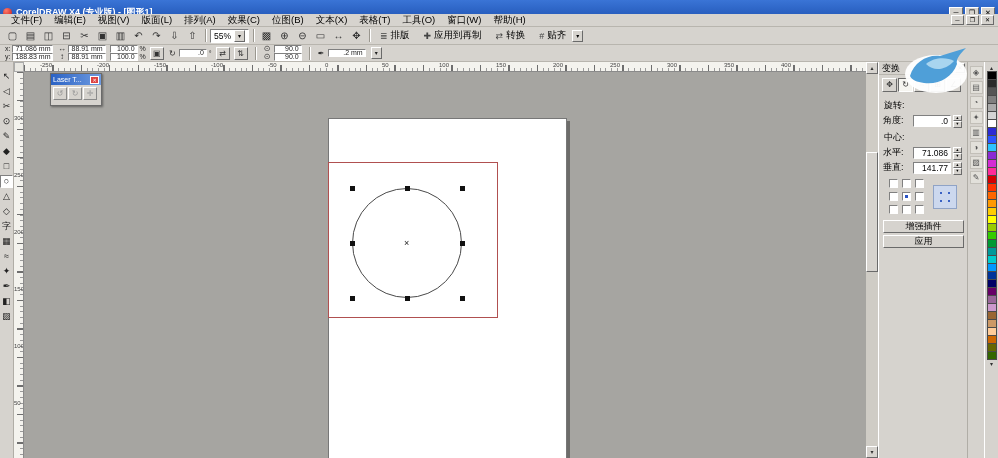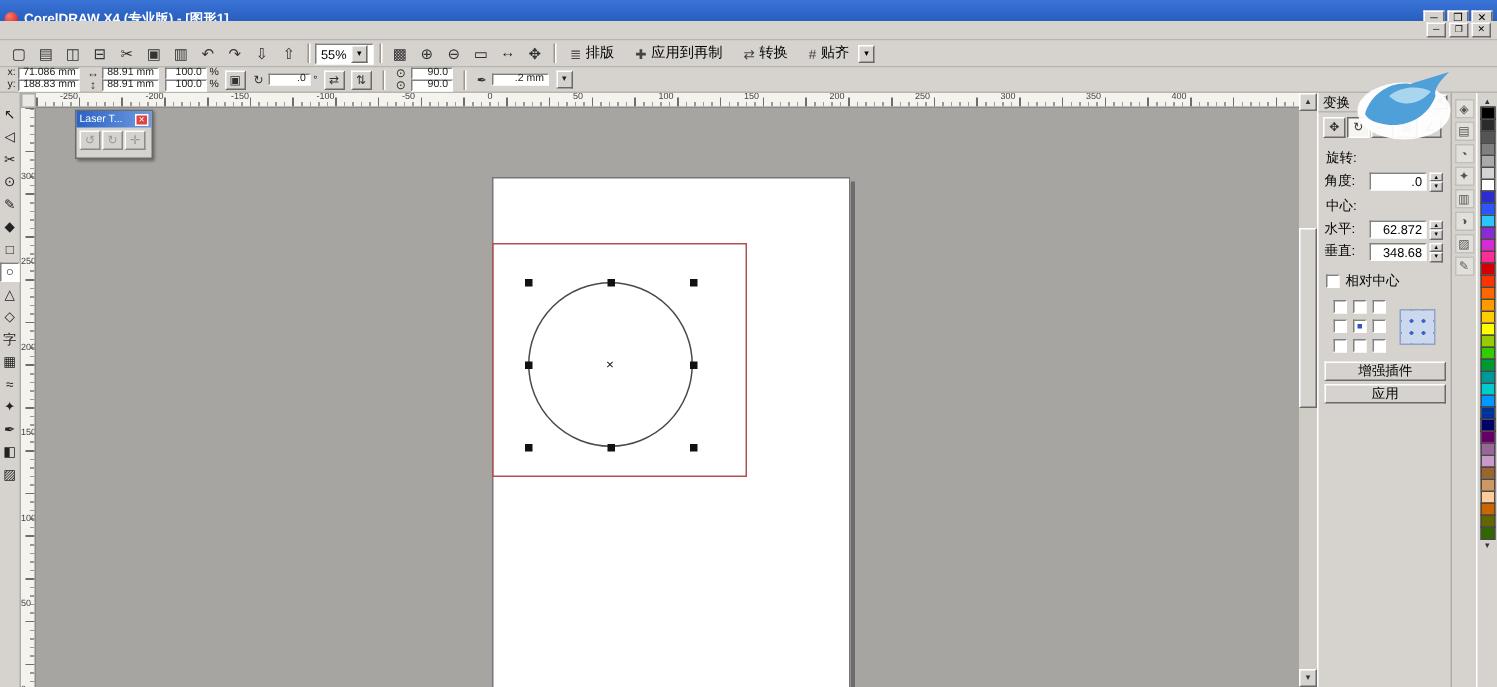--- a/index.html
+++ b/index.html
@@ -165,20 +165,34 @@
     <span class="appicon"></span>
     <span class="title">CorelDRAW X4 (专业版) - [图形1]</span>
     <span class="wbtns">
       <span class="wbtn">─</span>
       <span class="wbtn">❐</span>
       <span class="wbtn">✕</span>
     </span>
   </div>
 
   <div class="menubar">
+    <span id="menu-items" style="display:flex;">
+        <span class="mitem">文件(F)</span>
+        <span class="mitem">编辑(E)</span>
+        <span class="mitem">视图(V)</span>
+        <span class="mitem">版面(L)</span>
+        <span class="mitem">排列(A)</span>
+        <span class="mitem">效果(C)</span>
+        <span class="mitem">位图(B)</span>
+        <span class="mitem">文本(X)</span>
+        <span class="mitem">表格(T)</span>
+        <span class="mitem">工具(O)</span>
+        <span class="mitem">窗口(W)</span>
+        <span class="mitem">帮助(H)</span>
+      </span>
     <span class="docbtns">
       <span class="docbtn">─</span>
       <span class="docbtn">❐</span>
       <span class="docbtn">✕</span>
     </span>
   </div>
 
   <div class="toolbar">
     <span id="tb-icons" style="display:flex;gap:1px;">
         <span class="tbtn">▢</span>
@@ -392,37 +406,33 @@
         <span class="lbl">角度:</span>
         <span class="dinput">.0</span>
         <span class="spin">
             <span>▴</span>
             <span>▾</span>
           </span>
       </div>
       <div class="dlabel">中心:</div>
       <div class="drow">
         <span class="lbl">水平:</span>
-        <span class="dinput">62.872</span>
+        <span class="dinput">71.086</span>
         <span class="spin">
             <span>▴</span>
             <span>▾</span>
           </span>
       </div>
       <div class="drow">
         <span class="lbl">垂直:</span>
-        <span class="dinput">348.68</span>
+        <span class="dinput">141.77</span>
         <span class="spin">
             <span>▴</span>
             <span>▾</span>
           </span>
-      </div>
-      <div class="dcheckrow">
-        <span class="cb"></span>
-        <span>相对中心</span>
       </div>
       <div class="dgridwrap">
         <span class="agrid" id="anchor-grid">
             <span class="cb"></span>
             <span class="cb"></span>
             <span class="cb"></span>
             <span class="cb"></span>
             <span class="cb checked"></span>
             <span class="cb"></span>
             <span class="cb"></span>

